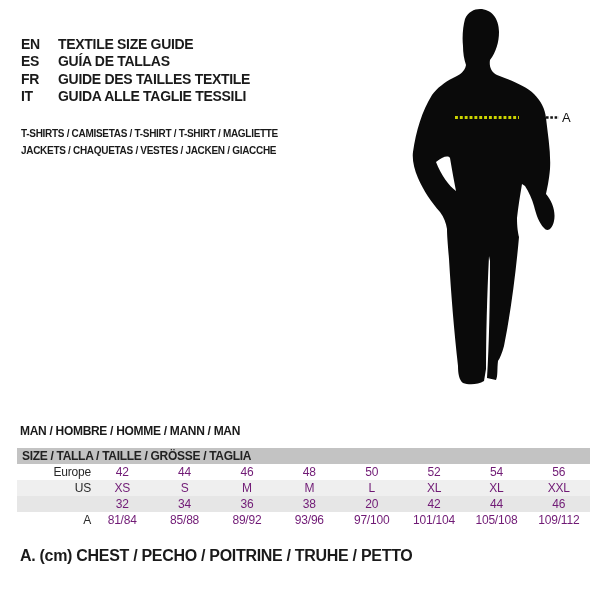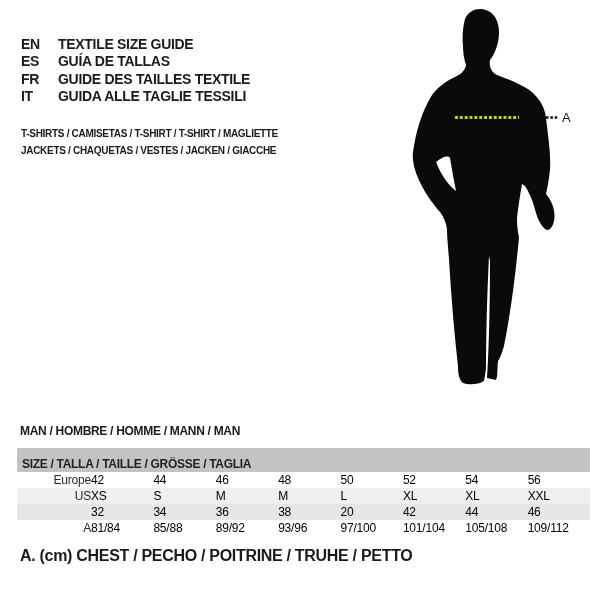--- a/index.html
+++ b/index.html
@@ -26,23 +26,23 @@
   
   .man-title{position:absolute;top:424px;left:20px;font-size:12px;font-weight:bold;
              letter-spacing:-0.3px;}
 
   
   .size-table{position:absolute;top:448px;left:17px;width:573px;
               border-collapse:collapse;table-layout:fixed;
               font-size:12px;letter-spacing:-0.2px;}
   .size-table th{
     background:#c3c3c3;text-align:left;font-weight:bold;color:#222;
-    height:15px;padding:8px 0 1px 5px;font-size:12px;letter-spacing:-0.3px;
+    height:15px;padding:0 0 1px 5px;font-size:12px;letter-spacing:-0.3px;
   }
-  .size-table td{height:16px;padding:0;text-align:left;font-weight:normal;color:#000000;}
+  .size-table td{height:16px;padding:0;text-align:center;font-weight:normal;color:#701a75;}
   .size-table td.lbl{text-align:right;padding-left:4px;color:#2a2a2a;}
   tr.r-white{background:#ffffff;}
   tr.r-light{background:#efefef;}
   tr.r-light2{background:#e6e6e6;}
 
   
   .footnote{position:absolute;top:547px;left:20px;font-size:16px;font-weight:bold;
             letter-spacing:-0.3px;}
 </style>
 </head>

